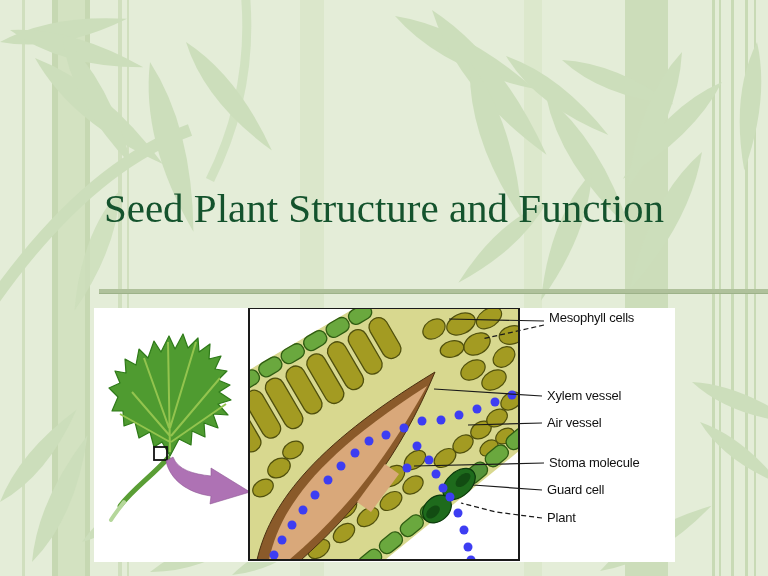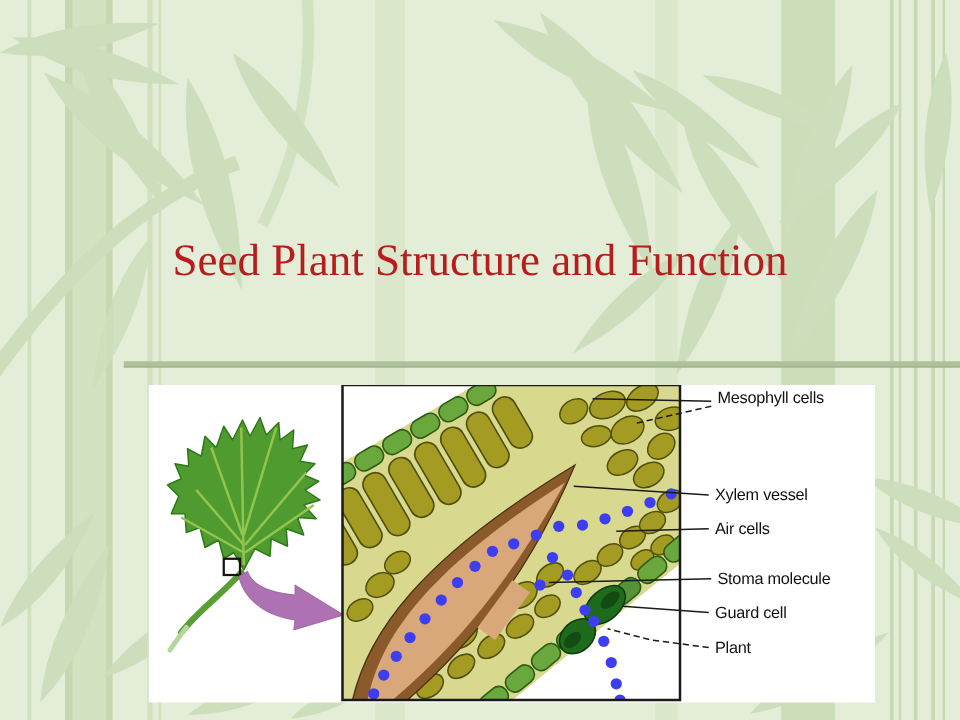--- a/index.html
+++ b/index.html
@@ -5,29 +5,29 @@
 <style>
   html,body{margin:0;padding:0;background:#888;}
   .slide{
     position:relative;width:768px;height:576px;overflow:hidden;
     background:#e4edd8;font-family:"Liberation Sans",sans-serif;
   }
   .bg{position:absolute;left:0;top:0;}
   .title{
     position:absolute;left:94px;top:182px;width:580px;
     font-family:"Liberation Serif","DejaVu Serif",serif;
-    font-size:36px;line-height:53px;text-align:center;
-    color:#b91c1c;
+    font-size:41px;line-height:53px;text-align:center;
+    color:#14532d;
   }
   .rule{
     position:absolute;left:99px;top:289px;width:669px;height:4px;
     background:#afc19b;border-bottom:1px solid #9db289;
   }
   .panel{
-    position:absolute;left:119px;top:308px;width:581px;height:254px;
+    position:absolute;left:94px;top:308px;width:581px;height:254px;
     background:#ffffff;
   }
   .panel svg{position:absolute;left:0;top:0;}
   .lbl{
     position:absolute;height:16px;line-height:16px;
     font-size:13px;color:#111;white-space:nowrap;letter-spacing:-0.2px;
   }
   .lbl-mesophyll{left:455px;top:2px;}
   .lbl-xylem{left:453px;top:80px;}
   .lbl-air{left:453px;top:107px;}
@@ -240,19 +240,19 @@
         <path d="M448,88 L340,81"></path>
         <path d="M448,115 L374,117"></path>
         <path d="M450,155 L320,158"></path>
         <path d="M448,182 L379,177"></path>
         <path d="M448,210 L402,204 L367,195" stroke-dasharray="5,3"></path>
       </g>
     </svg>
 
     <div class="lbl lbl-mesophyll">Mesophyll cells</div>
     <div class="lbl lbl-xylem">Xylem vessel</div>
-    <div class="lbl lbl-air">Air cells</div>
+    <div class="lbl lbl-air">Air vessel</div>
     <div class="lbl lbl-water">Stoma molecule</div>
     <div class="lbl lbl-guard">Guard cell</div>
     <div class="lbl lbl-stoma">Plant</div>
   </div>
 
 </div>
 
 </body></html>

